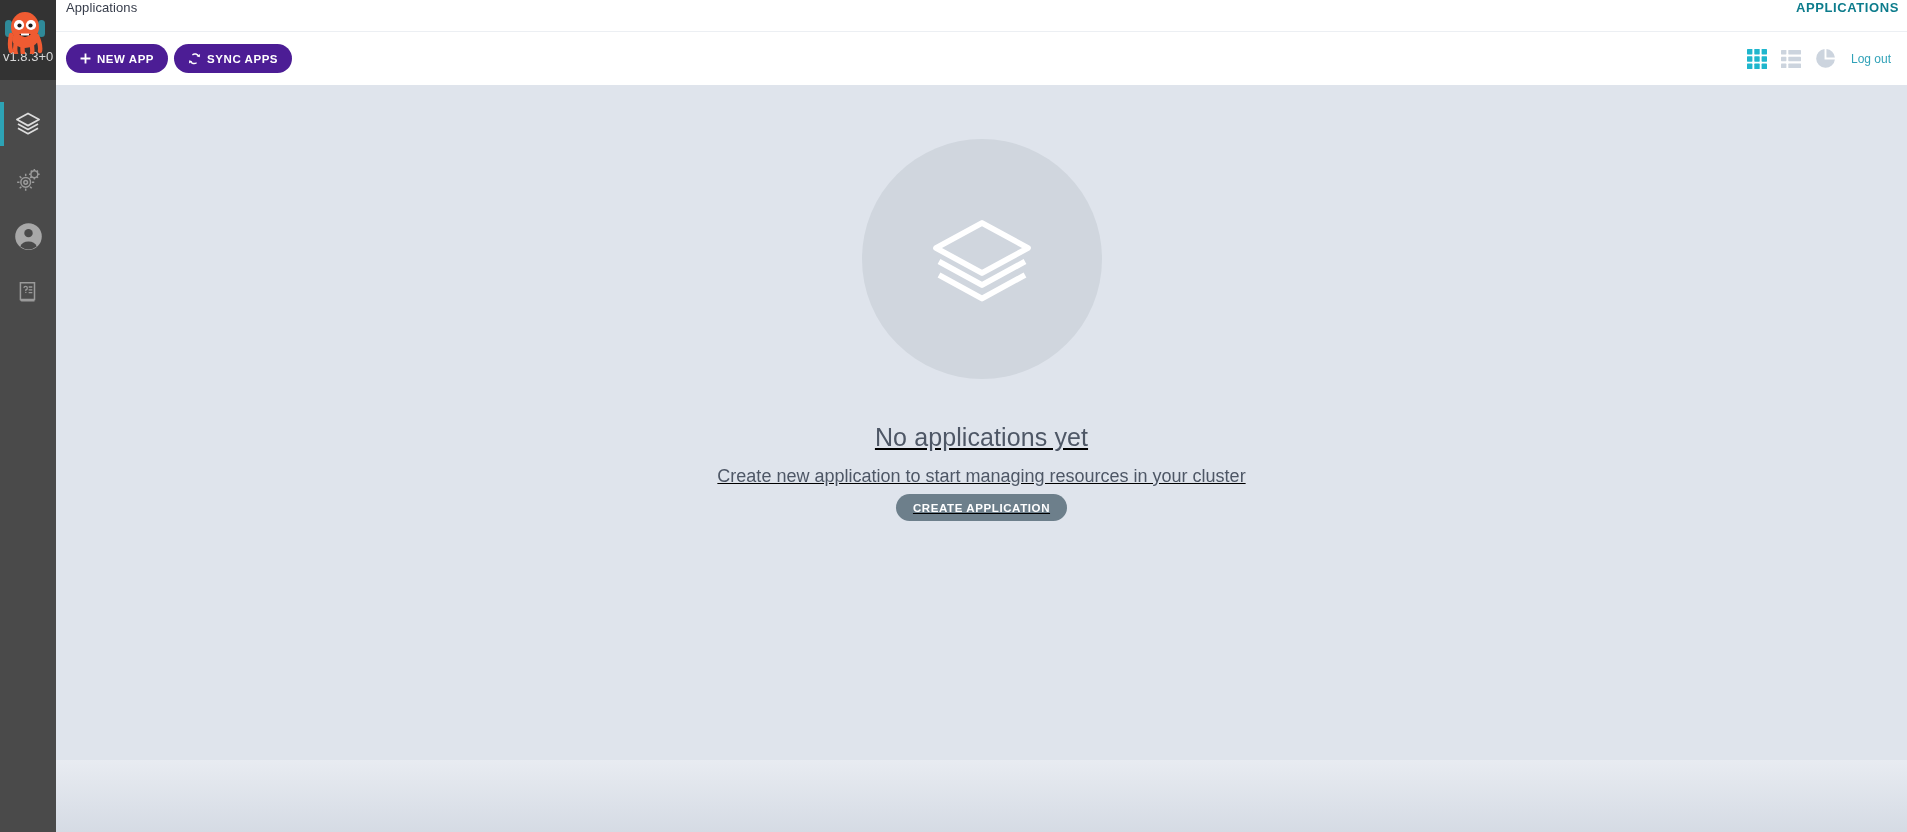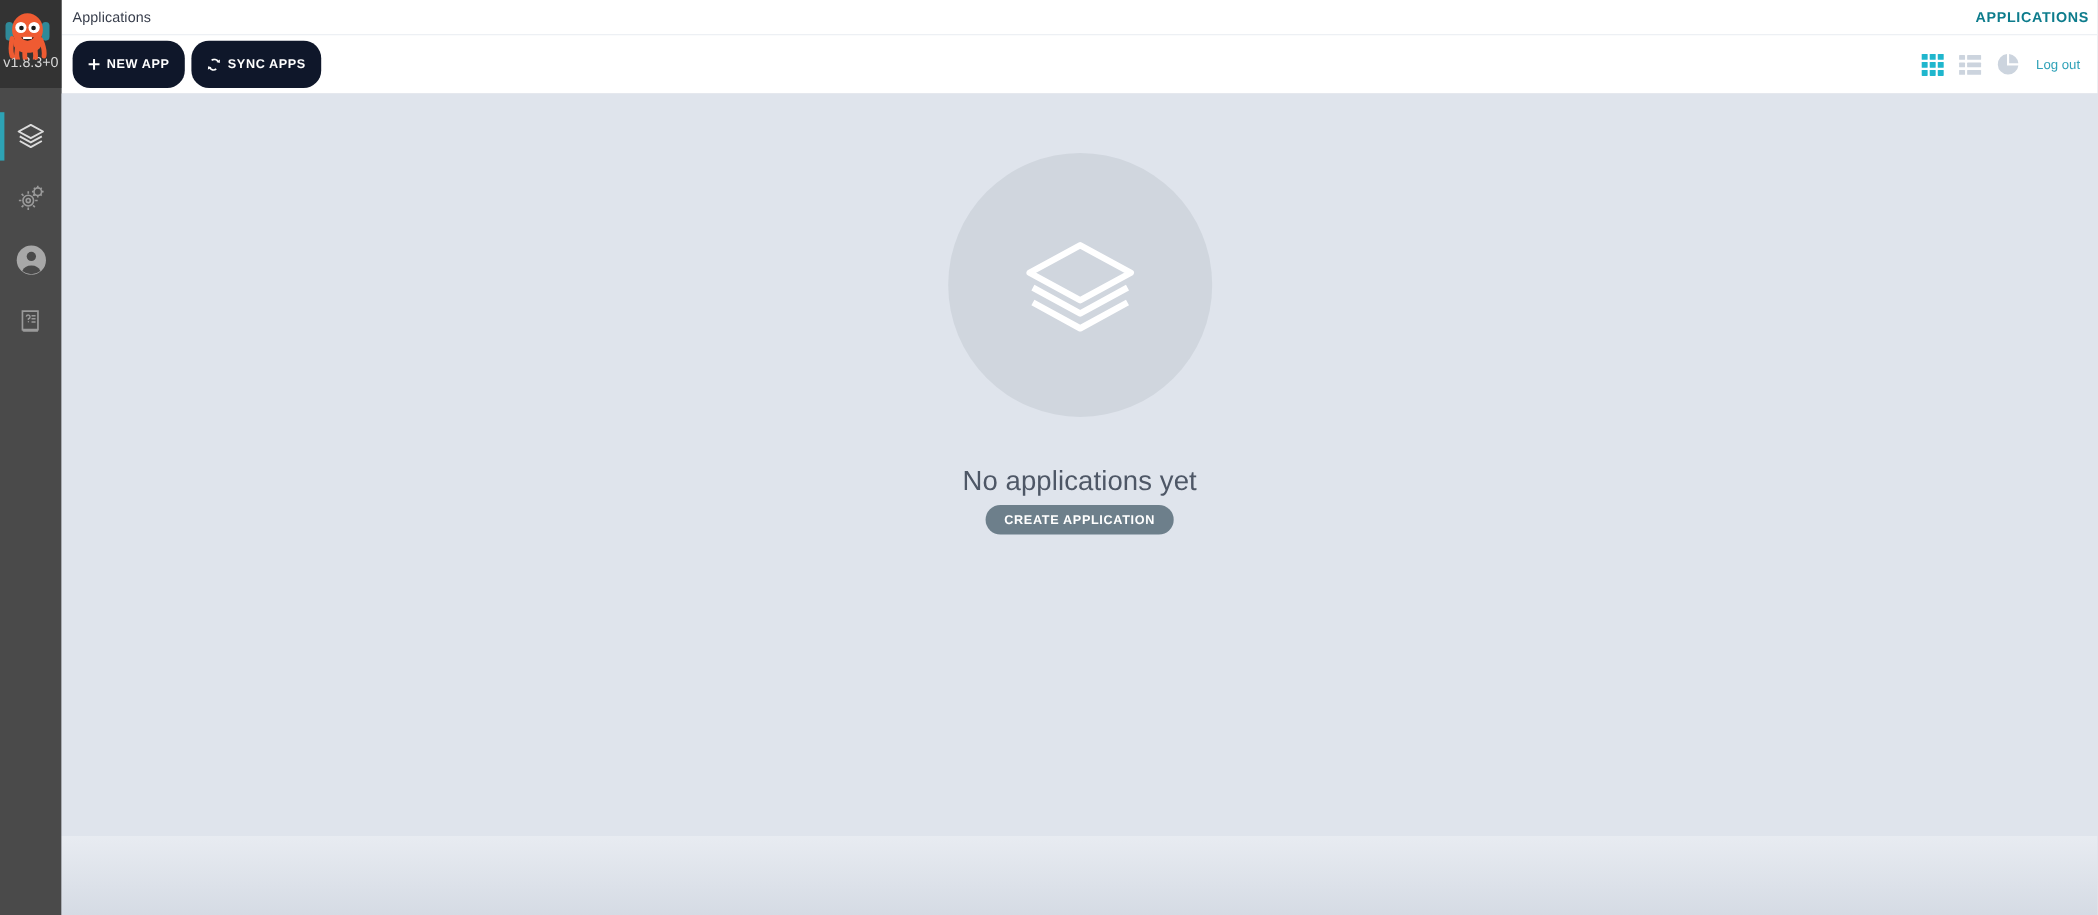--- a/index.html
+++ b/index.html
@@ -47,57 +47,57 @@
   .nav-item.active .bar { display:block; }
   .nav-item svg { display:block; }
 
   
   .main { flex:1; display:flex; flex-direction:column; height:832px; min-width:0; }
 
   .topbar {
     height:32px; flex:0 0 32px;
     background:#ffffff;
     border-bottom:1px solid #eceff3;
-    display:flex; align-items:center; justify-content:space-between;
+    display:flex; align-items:flex-start; justify-content:space-between;
     padding:0 8px 0 10px;
   }
   .page-title { font-size:13px; color:#363c4a; font-weight:400; letter-spacing:0.1px; }
   .topbar-right { font-size:13px; color:#0d7c8c; font-weight:700; letter-spacing:0.6px; }
 
   .toolbar {
     height:53px; flex:0 0 53px;
     background:#ffffff;
     display:flex; align-items:center; justify-content:space-between;
     padding:0 10px 0 10px;
     box-shadow:0 1px 0 rgba(0,0,0,0.04);
   }
   .toolbar-left { display:flex; align-items:center; gap:6px; }
   .btn {
-    background:#0f172a; color:#ffffff;
+    background:#4c1d95; color:#ffffff;
     border:none; border-radius:16px;
-    height:43px; padding:0 14px;
+    height:29px; padding:0 14px;
     font-size:11.5px; font-weight:700; letter-spacing:0.55px;
     display:inline-flex; align-items:center; gap:6px;
     cursor:pointer;
     font-family:"Liberation Sans", sans-serif;
     white-space:nowrap;
   }
   .btn svg { display:block; }
 
   .toolbar-right { display:flex; align-items:center; gap:12px; padding-right:4px; }
   .view-icon { cursor:pointer; display:flex; align-items:center; }
   .logout {
     color:#31a2b8; font-size:12px; text-decoration:none; cursor:pointer;
     margin-left:2px; padding-right:2px;
   }
 
   
   .content {
     flex:1; background:#dfe4ec; position:relative; overflow:hidden;
-    display:flex; flex-direction:column; align-items:flex-start;
+    display:flex; flex-direction:column; align-items:flex-start;text-decoration:underline;
   }
   .empty {
     margin-top:54px;
     display:flex; flex-direction:column; align-items:center;
     width:100%;
   }
   .empty-circle {
     width:240px; height:240px; border-radius:50%;
     background:#d0d6de;
     display:flex; align-items:center; justify-content:center;
@@ -293,20 +293,21 @@
           <span>
             <svg width="120" height="120" viewBox="0 0 24 24" fill="none" stroke="#ffffff" stroke-width="1.15" stroke-linejoin="round">
               <path d="M12 5.2 L21.2 10.2 L12 15.2 L2.8 10.2 Z"></path>
               <path d="M3.4 12.9 L12 17.6 L20.6 12.9"></path>
               <path d="M3.4 15.6 L12 20.3 L20.6 15.6"></path>
             </svg>
           </span>
         </div>
 
         <div class="empty-title">No applications yet</div>
+        <div class="empty-sub">Create new application to start managing resources in your cluster</div>
         <button class="empty-btn">CREATE APPLICATION</button>
 
       </div>
       <div class="bottom-shade"></div>
     </div>
 
   </div>
 </div>
 
 </body></html>

